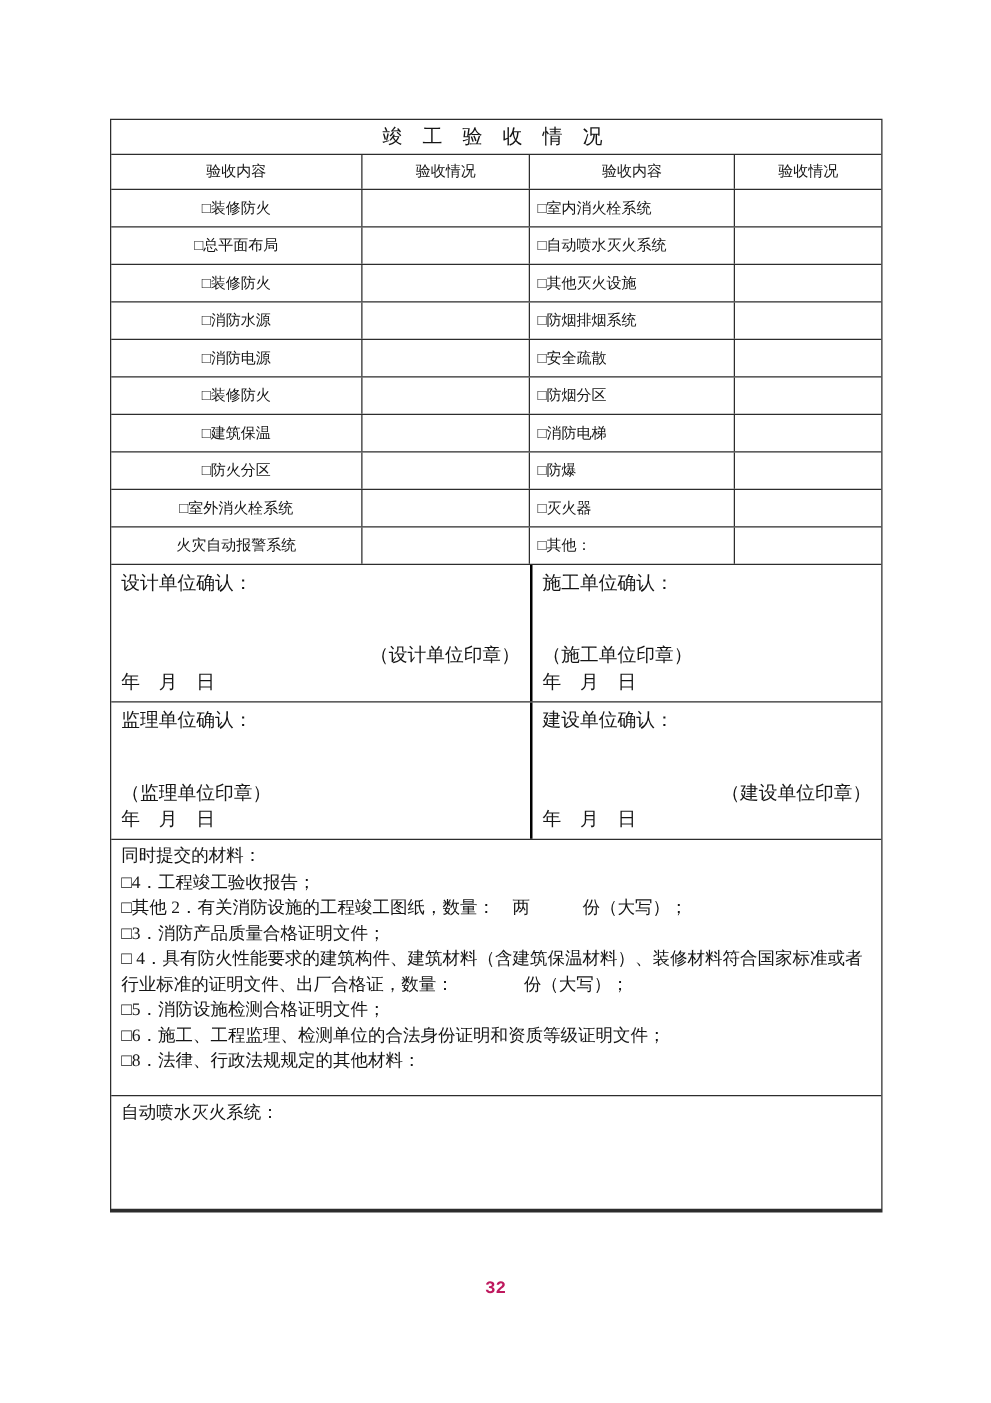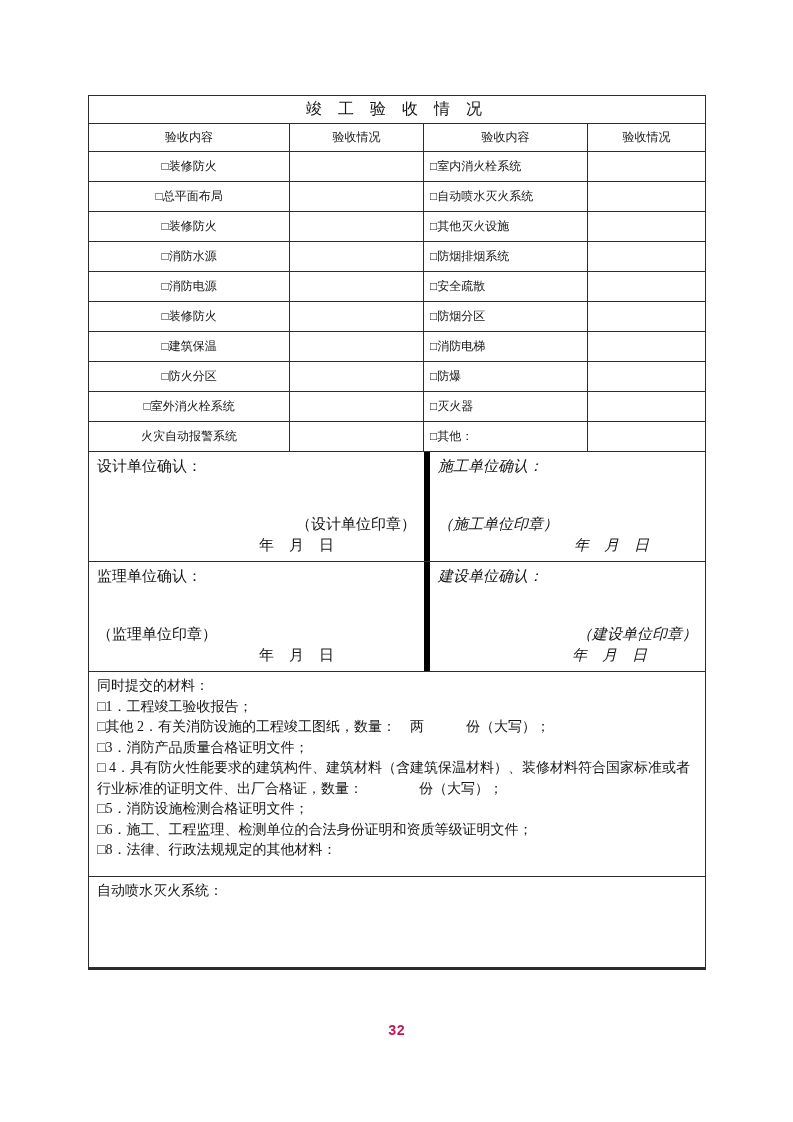--- a/index.html
+++ b/index.html
@@ -29,25 +29,25 @@
   .c + .c{border-left:1px solid #2d2d2d;}
   .c.item-r{justify-content:flex-start;padding-left:6px;}
   .sig-row{
     display:grid;grid-template-columns:335px 1fr;height:110px;
     border-bottom:1px solid #2d2d2d;box-sizing:border-box;
   }
   .sig-cell{
     display:flex;flex-direction:column;box-sizing:border-box;
     padding:5px 8px 6px 8px;font-size:15px;
   }
-  .sig-cell + .sig-cell{border-left:6px solid #000000;font-style:italic;}
+  .sig-cell + .sig-cell{border-left:2px solid #000000;}
   .sig-seal{margin-top:auto;}
   .seal-r{text-align:right;}
   .seal-l{text-align:left;}
-  .sig-date{margin-top:2px;text-align:right;}
+  .sig-date{margin-top:2px;}
   .date-design,.date-superv{padding-right:82px;}
   .date-constr{padding-right:48px;}
   .date-owner{padding-right:50px;}
   .materials{
     border-bottom:1px solid #2d2d2d;box-sizing:border-box;
     min-height:205px;padding:4px 8px;font-size:14px;line-height:20.5px;
   }
   .mline{white-space:normal;}
   .other{
     box-sizing:border-box;height:90px;padding:4px 8px;
@@ -217,21 +217,21 @@
       </div>
       <div class="sig-cell">
         <div>建设单位确认：</div>
         <div class="sig-seal seal-r">（建设单位印章）</div>
         <div class="sig-date date-owner">年　月　日</div>
       </div>
     </div>
 
     <div class="materials">
       <div class="mline">同时提交的材料：</div>
-      <div class="mline"><span class="cb">□</span><span>1．工程竣工验收报告；</span></div>
+      <div class="mline"><span class="cb">□</span><span>4．工程竣工验收报告；</span></div>
       <div class="mline"><span class="cb">□</span><span>其他 2．有关消防设施的工程竣工图纸，数量：　两　　　份（大写）；</span></div>
       <div class="mline"><span class="cb">□</span><span>3．消防产品质量合格证明文件；</span></div>
       <div class="mline"><span class="cb">□</span><span> 4．具有防火性能要求的建筑构件、建筑材料（含建筑保温材料）、装修材料符合国家标准或者行业标准的证明文件、出厂合格证，数量：　　　　份（大写）；</span></div>
       <div class="mline"><span class="cb">□</span><span>5．消防设施检测合格证明文件；</span></div>
       <div class="mline"><span class="cb">□</span><span>6．施工、工程监理、检测单位的合法身份证明和资质等级证明文件；</span></div>
       <div class="mline"><span class="cb">□</span><span>8．法律、行政法规规定的其他材料：</span></div>
     </div>
 
     <div class="other">
       <div>自动喷水灭火系统：</div>

